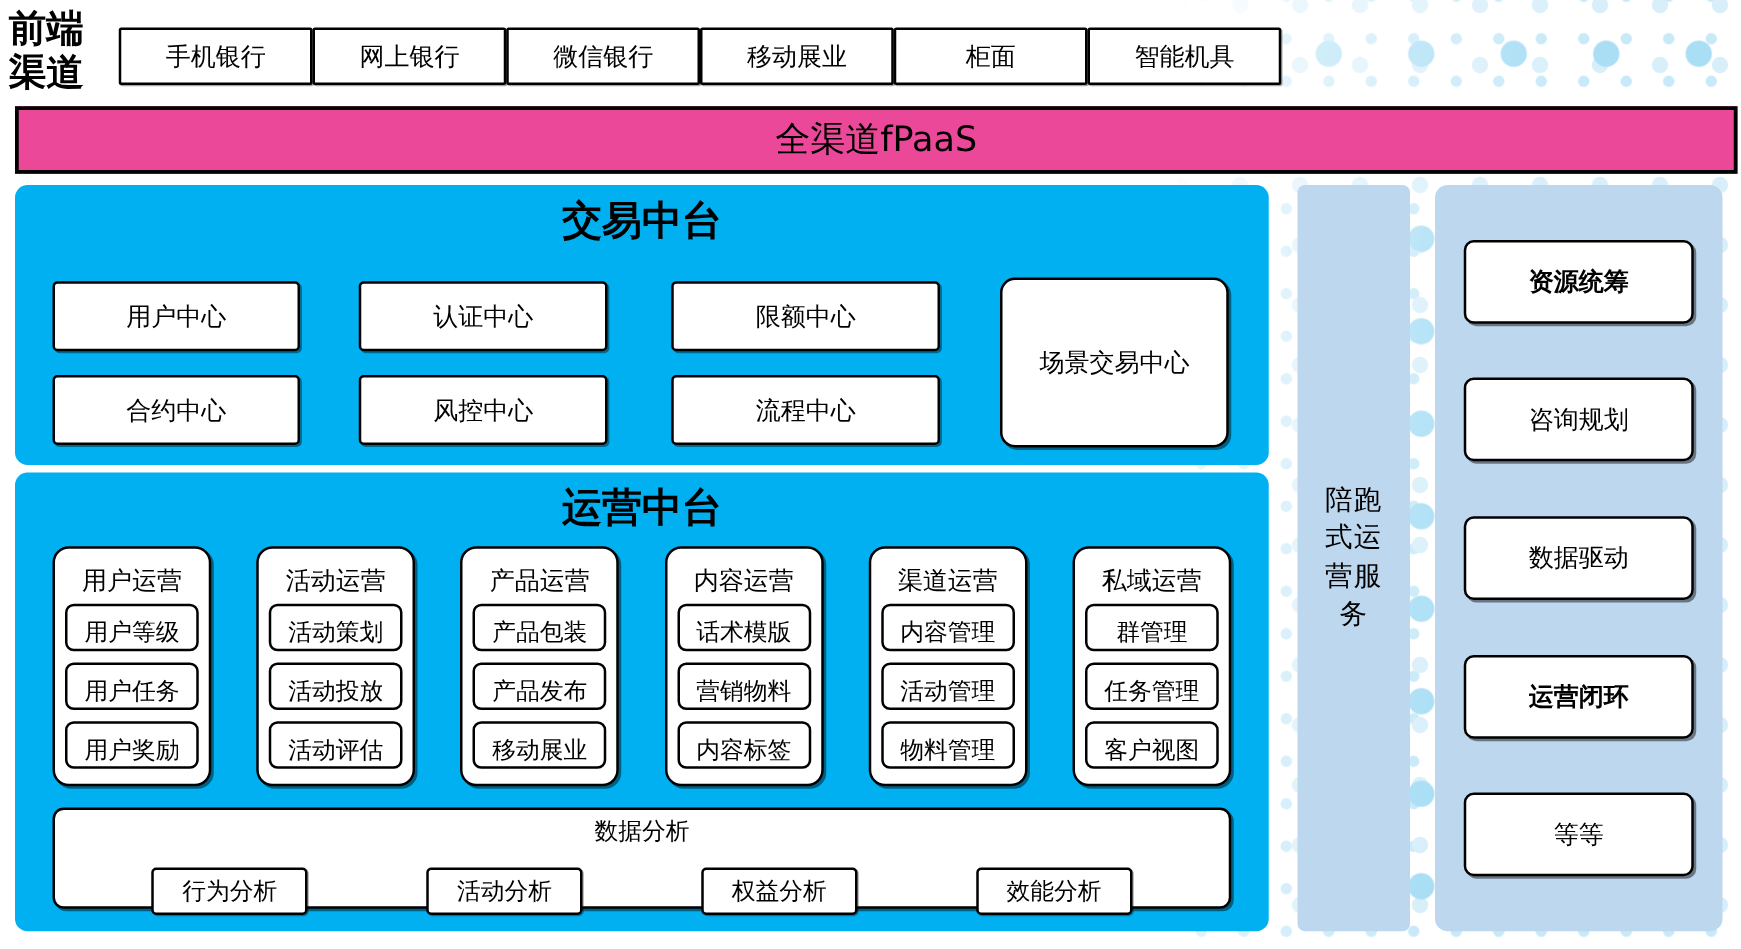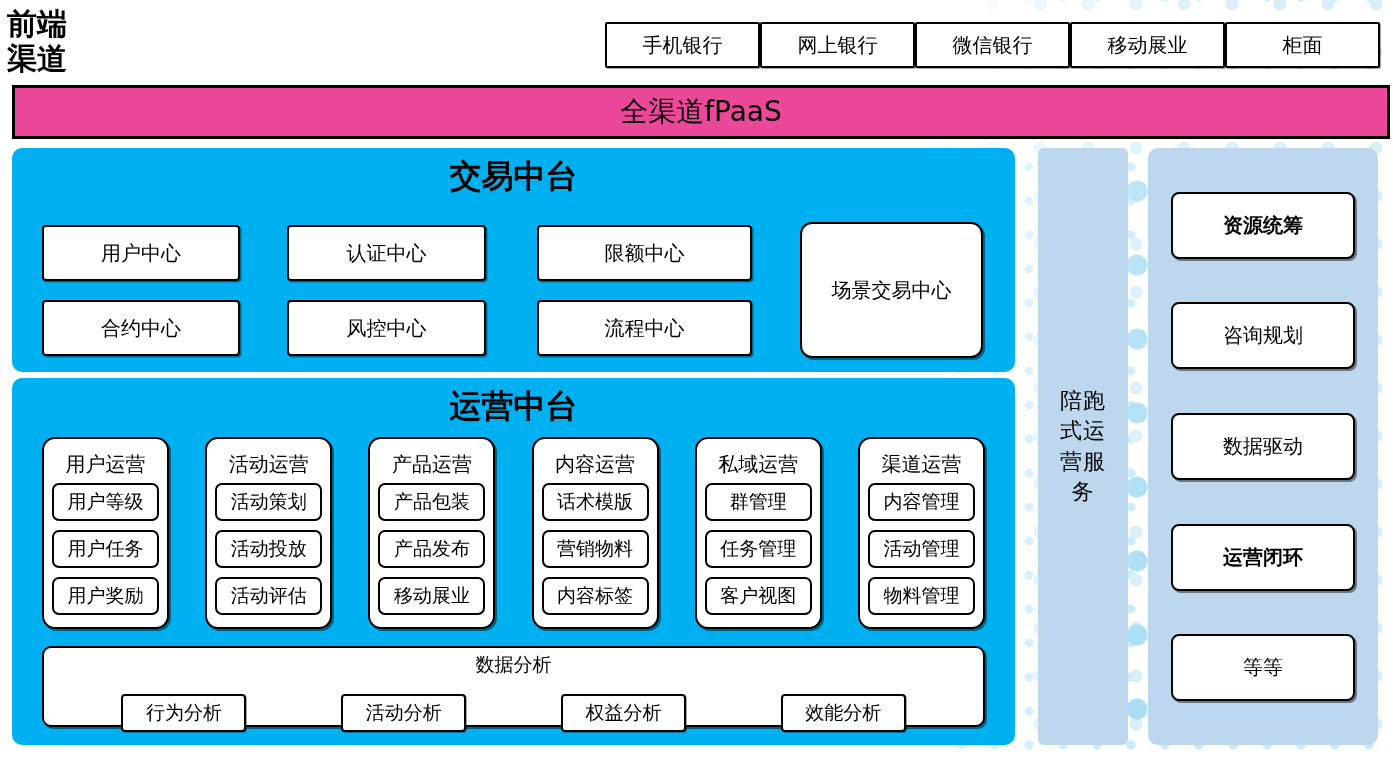--- a/index.html
+++ b/index.html
@@ -20,21 +20,21 @@
     mask-image: linear-gradient(100deg, rgba(0,0,0,0) 0%, rgba(0,0,0,.5) 18%, #000 55%);
   }
 
   
   .front-label {
     position:absolute; left:4px; top:6px; width:66px;
     font-family:"DejaVu Serif","Liberation Serif",serif;
     font-weight:bold; font-size:30px; line-height:1.17; text-align:center;
   }
   .channels { position:absolute; left:95px; top:22px; width:1285px; height:46px;
-    display:flex; justify-content:flex-end; }
+    display:flex; justify-content:flex-start; }
   .channel-box {
     width:155px; height:46px; background:#fff; border:2px solid #000; border-radius:2px;
     display:flex; align-items:center; justify-content:center; font-size:20px;
     box-shadow:1px 1px 0 rgba(0,0,0,.35); position:relative;
   }
 
   .fpaas {
     position:absolute; left:12px; top:85px; width:1378px; height:54px;
     background:#ec4899; border:3px solid #000;
     display:flex; align-items:center; justify-content:center; font-size:28px;
@@ -64,21 +64,21 @@
     display:flex; justify-content:space-between; }
   .ops-col {
     width:127px; height:192px; background:#fff; border:2px solid #000; border-radius:13px;
     box-shadow:2px 2px 0 rgba(0,0,0,.45);
     display:flex; flex-direction:column; align-items:center; padding-top:12px;
   }
   .col-header { font-size:20px; height:28px; line-height:26px; }
   .col-items { display:flex; flex-direction:column; gap:9px; margin-top:4px; }
   .col-item {
     width:107px; height:38px; background:#fff; border:2px solid #000; border-radius:7px;
-    display:flex; align-items:center; justify-content:center; font-size:19px;
+    display:flex; align-items:flex-end; justify-content:center; font-size:19px;
   }
 
   .analytics {
     position:absolute; left:30px; top:268px; width:943px; height:81px;
     background:#fff; border:2px solid #000; border-radius:9px;
     box-shadow:2px 2px 0 rgba(0,0,0,.45);
   }
   .analytics-title { text-align:center; font-size:19px; margin-top:4px; }
   .analytics-items { display:flex; justify-content:space-around; margin-top:16px; padding:0 30px; }
   .analytics-item {
@@ -124,20 +124,23 @@
       </div>
     <div class="channel-box">
         <span>微信银行</span>
       </div>
     <div class="channel-box">
         <span>移动展业</span>
       </div>
     <div class="channel-box">
         <span>柜面</span>
       </div>
+    <div class="channel-box">
+        <span>智能机具</span>
+      </div>
   </div>
 
   <div class="fpaas">
     <span>全渠道fPaaS</span>
   </div>
 
   <div class="blue-panel" id="trade-panel">
     <div class="panel-title">交易中台</div>
     <div class="wbox trade-b1 trade-r1">
         <span>用户中心</span>
@@ -216,44 +219,44 @@
             </div>
           <div class="col-item">
               <span>营销物料</span>
             </div>
           <div class="col-item">
               <span>内容标签</span>
             </div>
         </div>
       </div>
       <div class="ops-col">
+        <div class="col-header">渠道运营</div>
+        <div class="col-items">
+          <div class="col-item">
+              <span>内容管理</span>
+            </div>
+          <div class="col-item">
+              <span>活动管理</span>
+            </div>
+          <div class="col-item">
+              <span>物料管理</span>
+            </div>
+        </div>
+      </div>
+      <div class="ops-col">
         <div class="col-header">私域运营</div>
         <div class="col-items">
           <div class="col-item">
               <span>群管理</span>
             </div>
           <div class="col-item">
               <span>任务管理</span>
             </div>
           <div class="col-item">
               <span>客户视图</span>
-            </div>
-        </div>
-      </div>
-      <div class="ops-col">
-        <div class="col-header">渠道运营</div>
-        <div class="col-items">
-          <div class="col-item">
-              <span>内容管理</span>
-            </div>
-          <div class="col-item">
-              <span>活动管理</span>
-            </div>
-          <div class="col-item">
-              <span>物料管理</span>
             </div>
         </div>
       </div>
     </div>
 
     <div class="analytics">
       <div class="analytics-title">数据分析</div>
       <div class="analytics-items">
         <div class="analytics-item">
             <span>行为分析</span>

